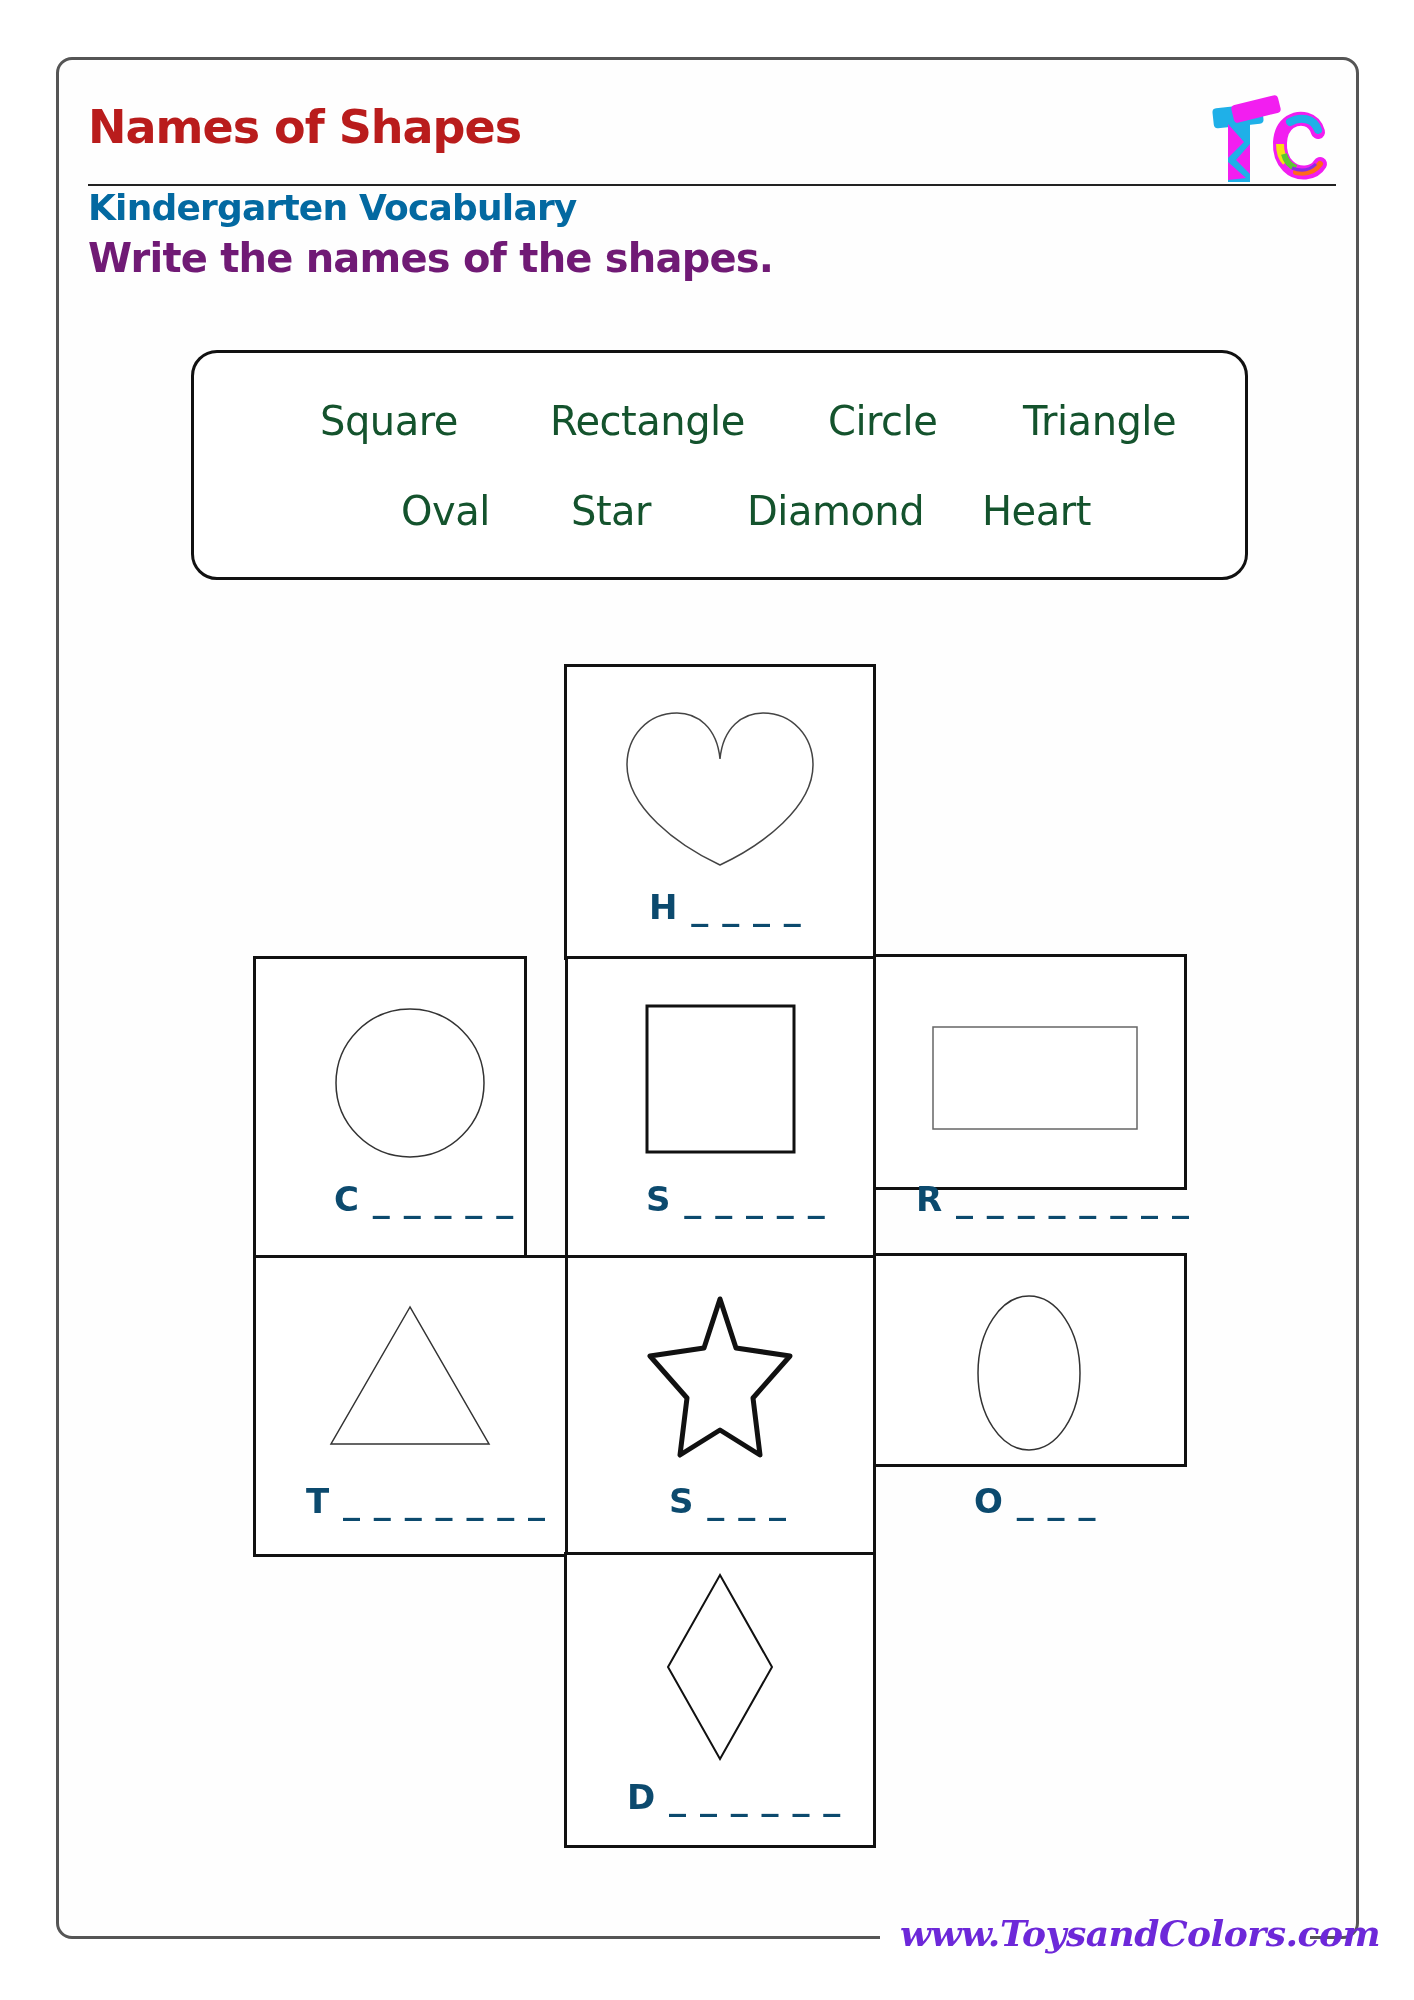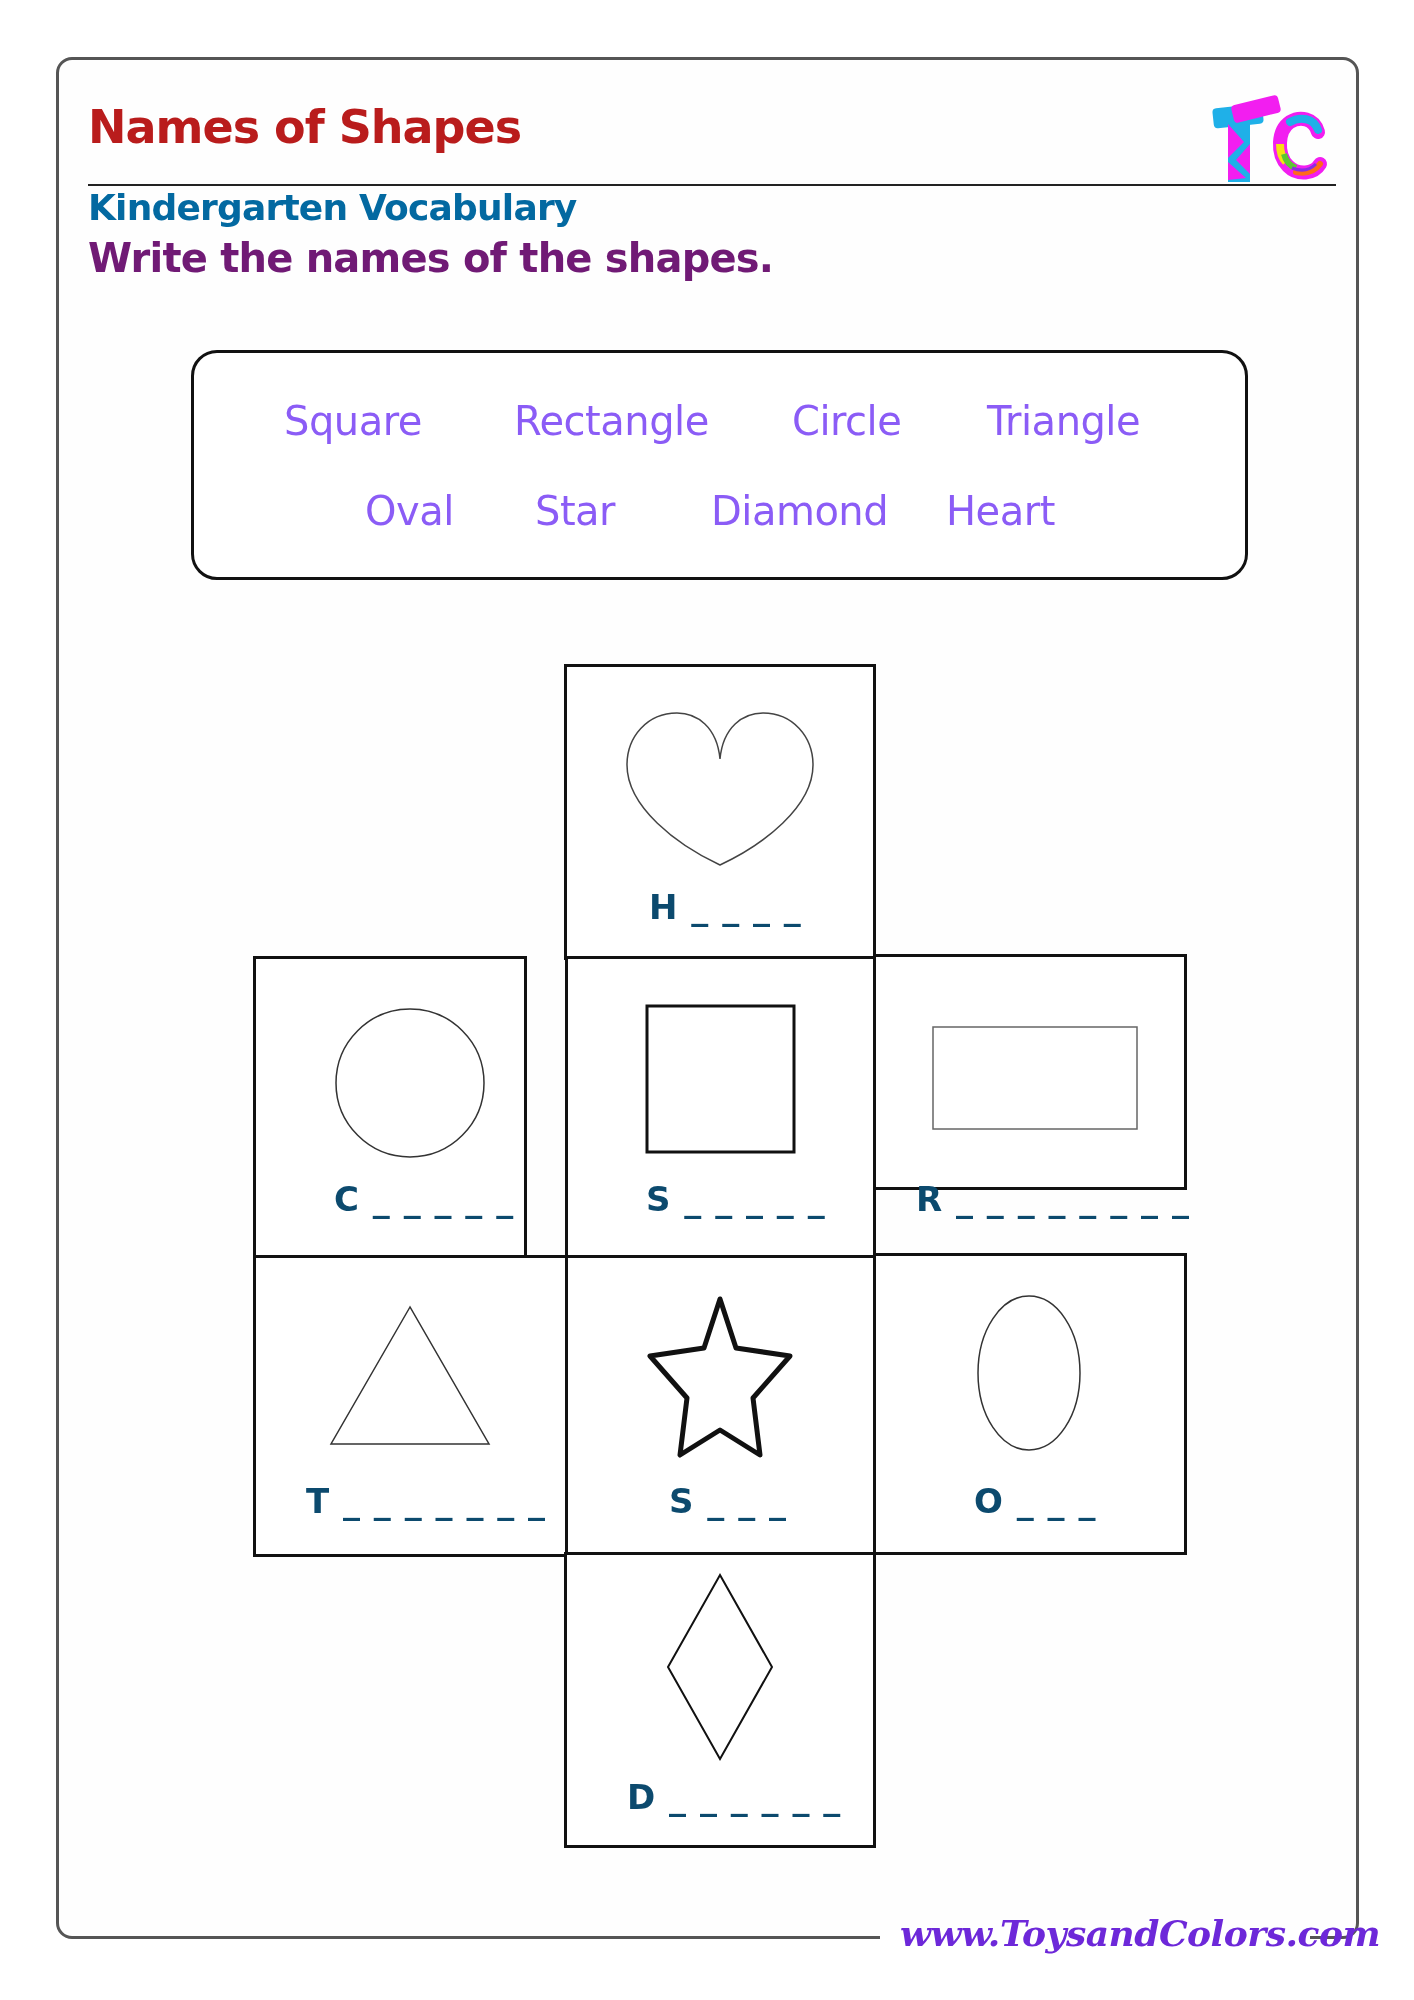--- a/index.html
+++ b/index.html
@@ -4,21 +4,21 @@
 <style>
   html, body { margin:0; padding:0; background:#ffffff; }
   body { width:1414px; height:2000px; position:relative; overflow:hidden; font-family:"Liberation Sans", "DejaVu Sans", sans-serif; }
   .frame { position:absolute; left:56px; top:57px; width:1303px; height:1882px; border:3px solid #555; border-radius:16px; box-sizing:border-box; background:#fefefe; }
   .title { position:absolute; left:88px; top:100px; font-size:46px; font-weight:bold; color:#b91c1c; font-family:"DejaVu Sans", sans-serif; letter-spacing:-1px; }
   .rule { position:absolute; left:88px; top:184px; width:1248px; height:2px; background:#222; }
   .subtitle { position:absolute; left:88px; top:187px; font-size:36px; font-weight:bold; color:#0369a1; font-family:"DejaVu Sans", sans-serif; letter-spacing:-0.8px; }
   .instruction { position:absolute; left:88px; top:235px; font-size:40px; font-weight:bold; color:#701a75; font-family:"DejaVu Sans", sans-serif; letter-spacing:-0.8px; }
   .logo { position:absolute; left:1210px; top:92px; width:120px; height:90px; }
   .wordbank { position:absolute; left:191px; top:350px; width:1057px; height:230px; border:3px solid #111; border-radius:26px; box-sizing:border-box; background:#fff; }
-  .word { position:absolute; font-size:40px; color:#8b5cf6; font-family:"DejaVu Sans", sans-serif; white-space:nowrap; letter-spacing:-0.5px; }
+  .word { position:absolute; font-size:40px; color:#14532d; font-family:"DejaVu Sans", sans-serif; white-space:nowrap; letter-spacing:-0.5px;margin-left:36px; }
   .cell { position:absolute; border:3px solid #111; box-sizing:border-box; background:#fff; }
   .cell svg { position:absolute; left:0; top:0; }
   .hint { position:absolute; font-size:34px; color:#0c4a6e; font-family:"DejaVu Sans", sans-serif; white-space:nowrap; letter-spacing:1px;font-weight:bold; }
   .footer-gap { position:absolute; left:880px; top:1930px; width:430px; height:20px; background:#fff; }
   .footer { position:absolute; left:900px; top:1912px; font-family:"DejaVu Serif", serif; font-style:italic; font-weight:bold; font-size:36px; color:#6d28d9; letter-spacing:-0.5px; }
 </style>
 </head>
 <body>
 
 <div class="frame"></div>
@@ -94,21 +94,21 @@
   <span class="hint" style="left:50px;top:223px;">T _ _ _ _ _ _ _</span>
 </div>
 
 <div class="cell" style="left:565px;top:1255px;width:311px;height:302px;">
   <svg width="305" height="296">
     <path d="M152 41 L168 90 L222 98 L185 140 L192 197 L152 172 L112 197 L119 140 L82 98 L136 90 Z" fill="none" stroke="#111" stroke-width="5" stroke-linejoin="round"></path>
   </svg>
   <span class="hint" style="left:101px;top:223px;">S _ _ _</span>
 </div>
 
-<div class="cell" style="left:873px;top:1253px;width:314px;height:302px;">
+<div class="cell" style="left:873px;top:1253px;width:314px;height:214px;">
   <svg width="308" height="296">
     <ellipse cx="153" cy="117" rx="51" ry="77" fill="none" stroke="#333" stroke-width="1.5"></ellipse>
   </svg>
   <span class="hint" style="left:98px;top:225px;">O _ _ _</span>
 </div>
 
 <div class="cell" style="left:564px;top:1552px;width:312px;height:296px;text-align:center;">
   <svg width="306" height="290">
     <polygon points="153,20 205,112 153,204 101,112" fill="none" stroke="#111" stroke-width="2"></polygon>
   </svg>

